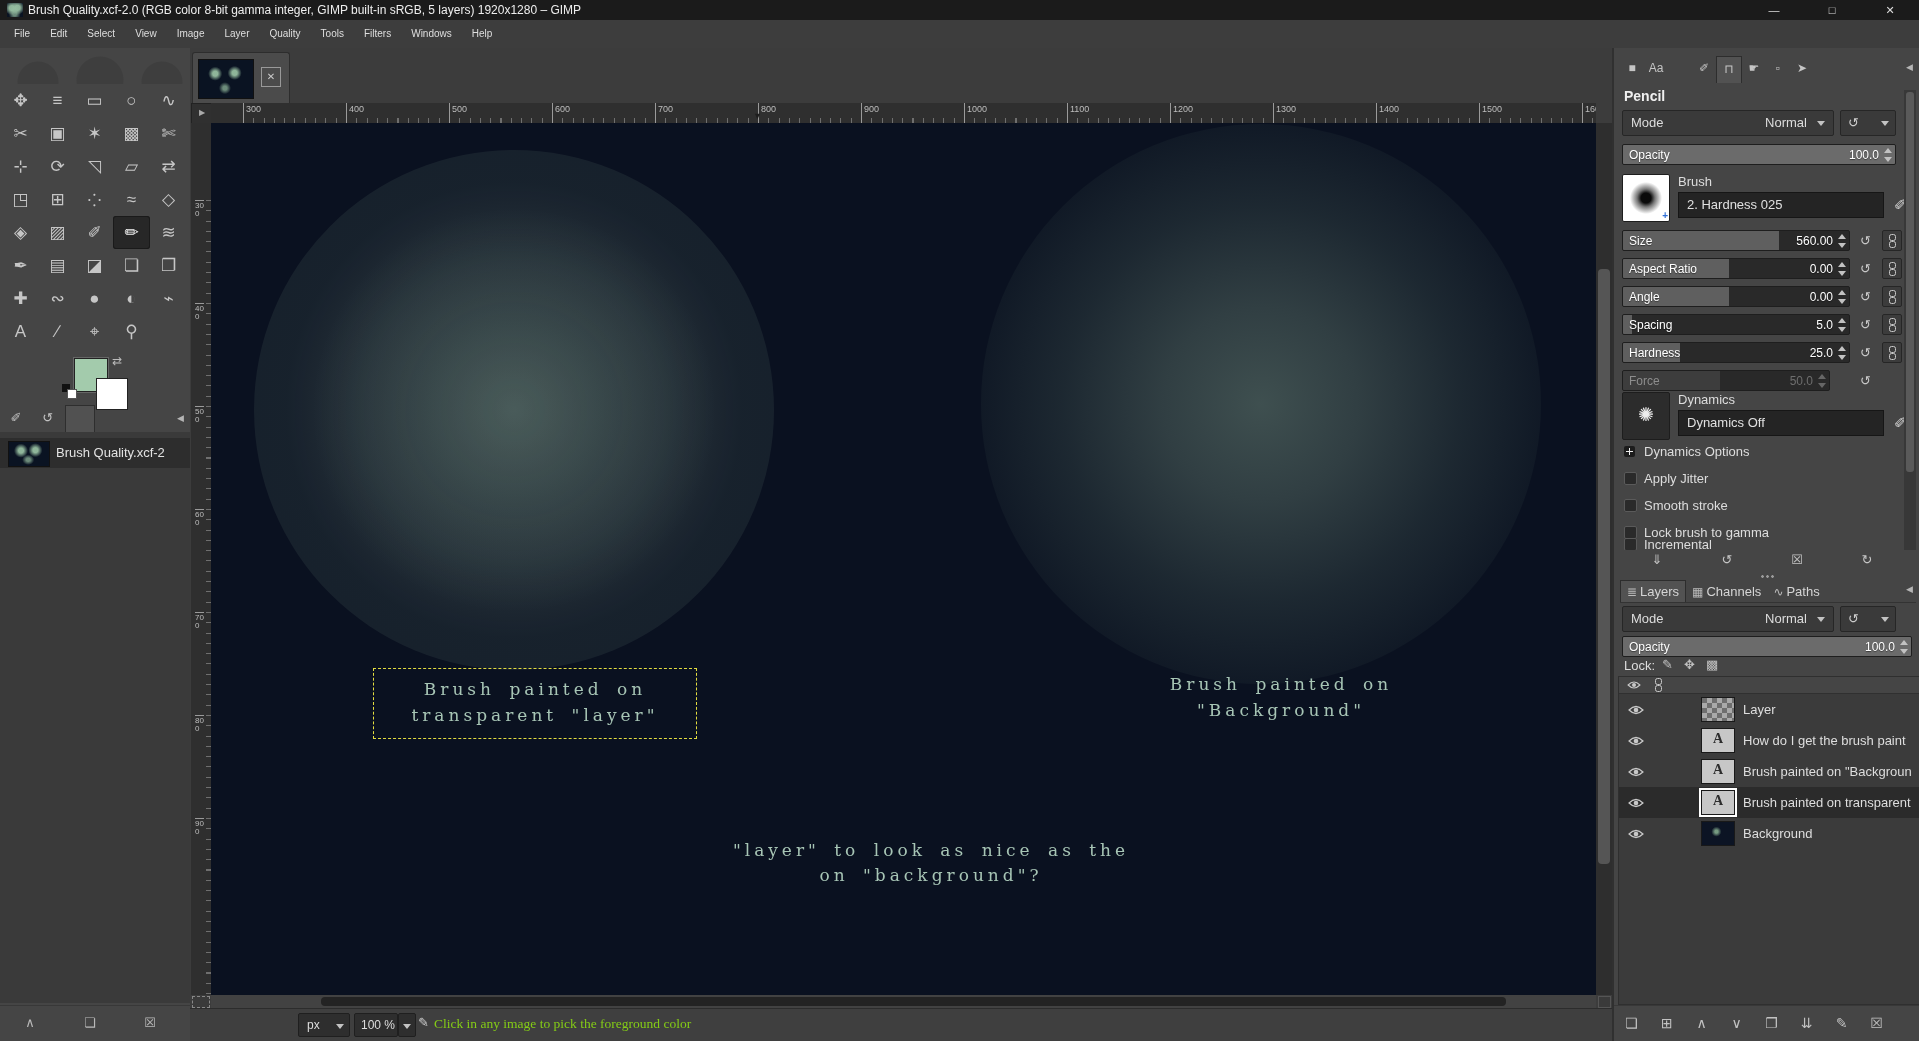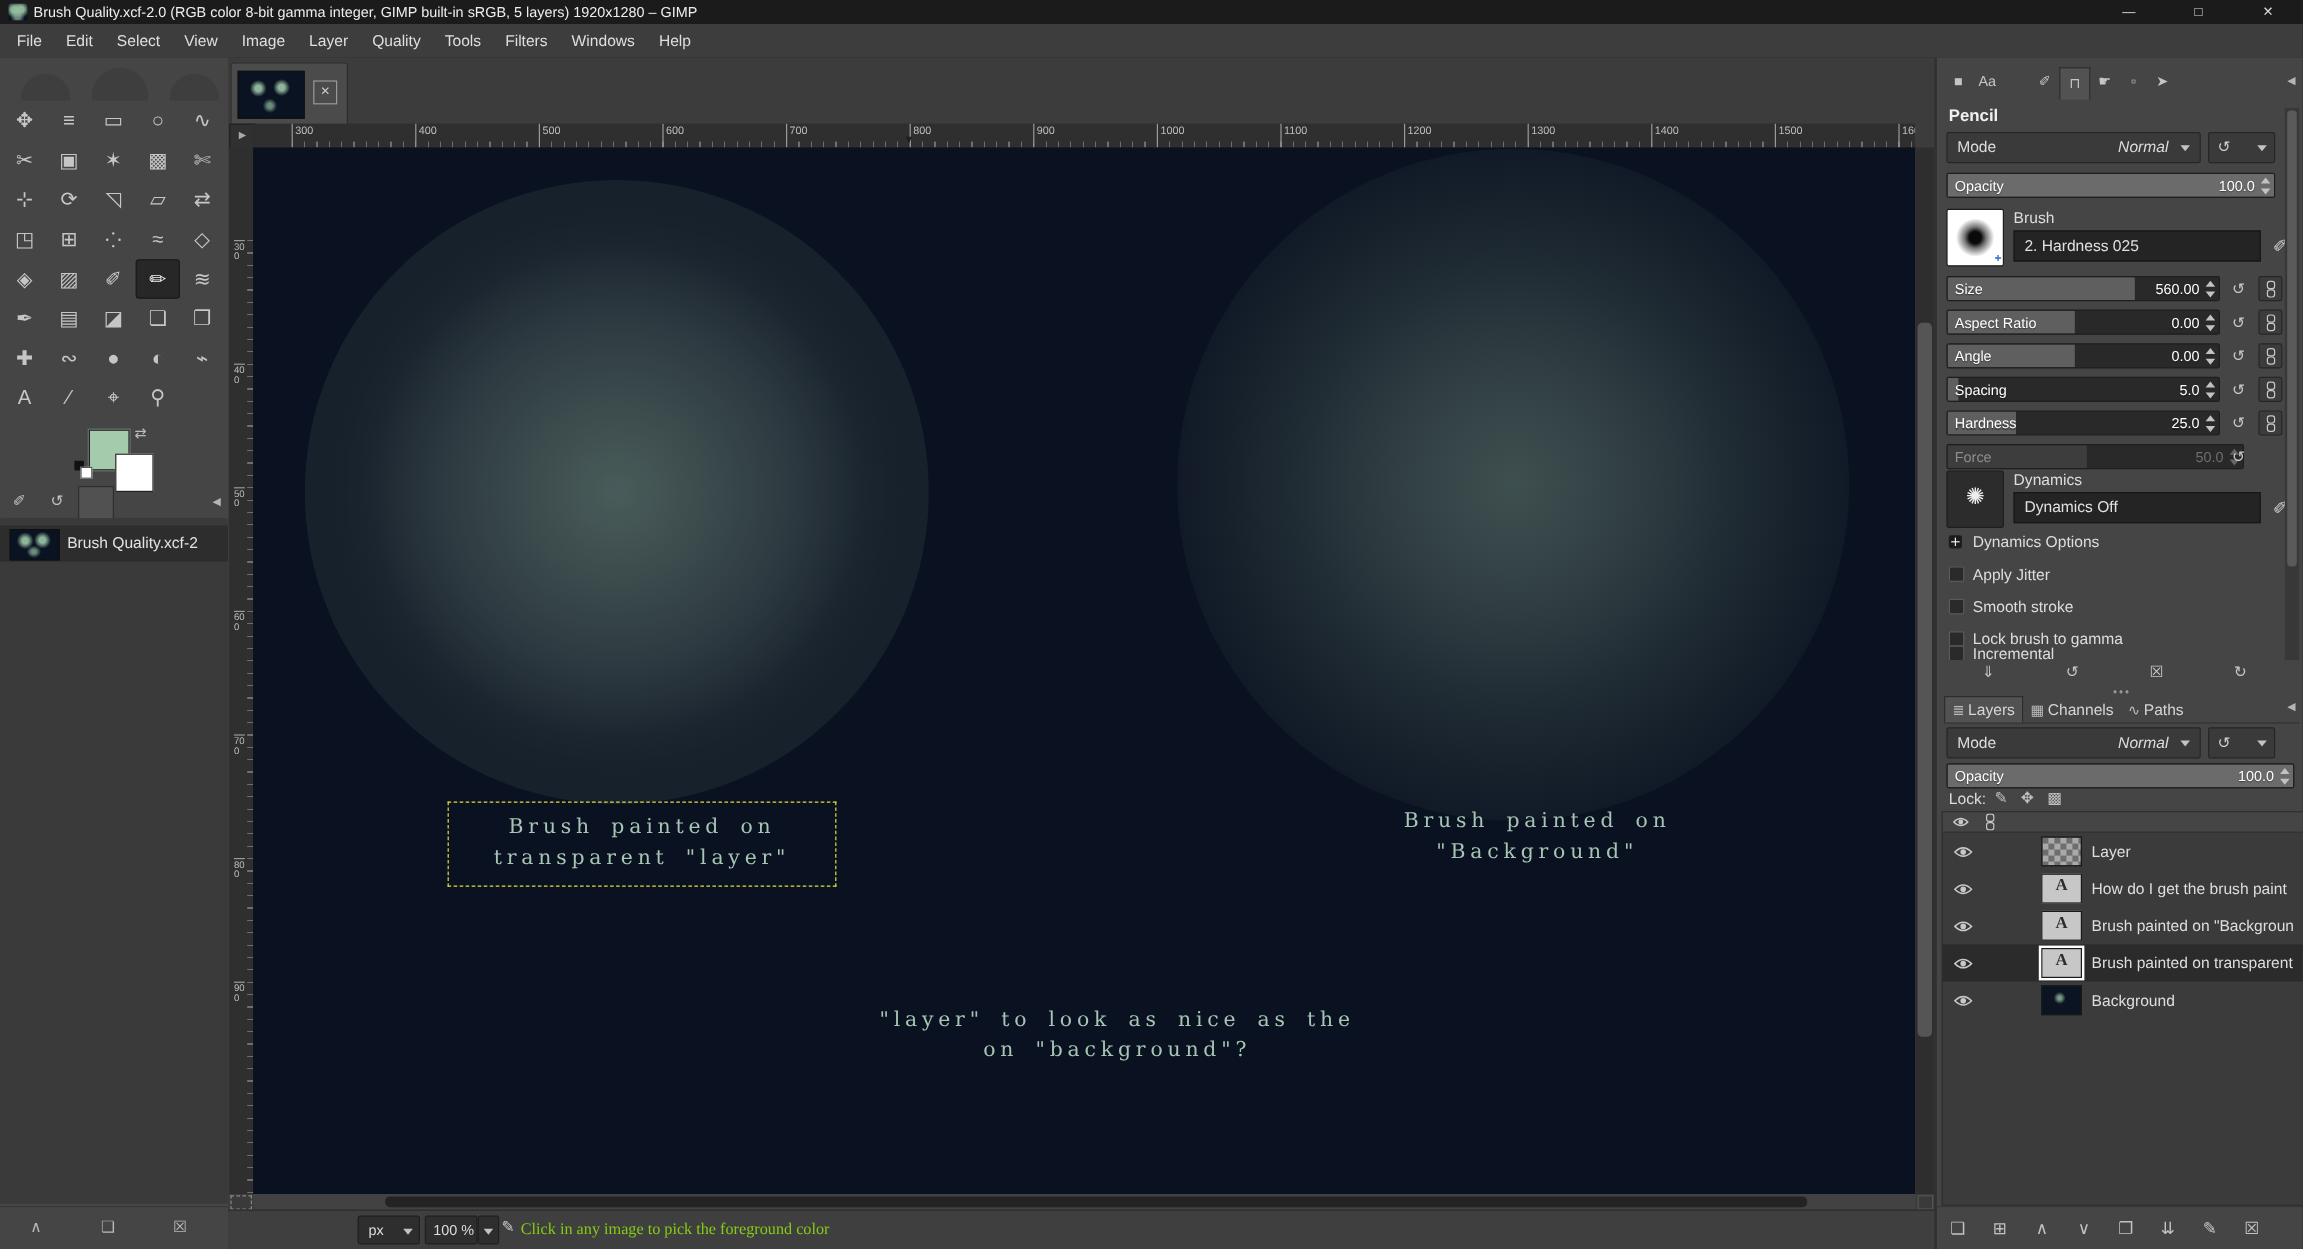--- a/index.html
+++ b/index.html
@@ -6,21 +6,21 @@
   body{width:1919px;height:1041px;position:relative;overflow:hidden;
        font-family:"Liberation Sans",sans-serif;font-size:13px;color:#dcdcdc;
        -webkit-font-smoothing:antialiased;}
   .abs{position:absolute;}
   
   #titlebar{left:0;top:0;width:1919px;height:32px;background:#1b1b1b;color:#eee;}
   #titlebar .ttl{position:absolute;left:28px;top:3px;font-size:12px;white-space:nowrap;}
   .appicon{position:absolute;left:7px;top:3px;width:16px;height:14px;}
   .winbtn{position:absolute;top:0;width:58px;height:20px;text-align:center;line-height:20px;color:#ddd;font-size:11px;}
   #menubar{left:0;top:20px;width:1919px;height:28px;background:#3d3d3d;border-bottom:1px solid #2a2a2a;}
-  .menuitem{display:inline-block;padding:0 10px;line-height:28px;color:#dfdfdf;font-size:13px;}
+  .menuitem{display:inline-block;padding:0 10px;line-height:28px;color:#dfdfdf;font-size:10px;}
   
   #leftdock{left:0;top:48px;width:190px;height:993px;background:#454545;border-right:1px solid #333;}
   #wilber{position:absolute;left:0;top:0;width:190px;height:36px;overflow:hidden;
     background:radial-gradient(circle at 38px 34px,#3e3e3e 20px,transparent 21px),
                radial-gradient(circle at 100px 32px,#3e3e3e 23px,transparent 24px),
                radial-gradient(circle at 162px 34px,#3e3e3e 20px,transparent 21px);}
   #toolgrid{position:absolute;left:2px;top:36px;width:186px;height:268px;display:flex;flex-wrap:wrap;align-content:flex-start;overflow:hidden;}
   .tool{width:37px;height:33px;display:flex;align-items:center;justify-content:center;
         color:#c6c6c6;font-size:17px;border-radius:3px;}
   .tool[data-sel="true"]{background:#272727;color:#f0f0f0;box-shadow:inset 0 0 0 1px #1a1a1a;}
@@ -82,21 +82,21 @@
   
   #rightdock{left:1612px;top:48px;width:307px;height:993px;background:#454545;border-left:2px solid #303030;box-sizing:border-box;}
   #docktabs{position:absolute;left:6px;top:8px;height:26px;}
   .dtab{display:inline-block;width:24px;height:24px;text-align:center;line-height:24px;color:#c5c5c5;font-size:12px;vertical-align:top;}
   .dtab[data-active="true"]{background:#525252;border:1px solid #2d2d2d;border-bottom:none;height:26px;}
   .collapse{position:absolute;color:#b5b5b5;font-size:9px;}
   #to-title{position:absolute;left:10px;top:40px;font-weight:bold;font-size:14px;color:#f0f0f0;}
   .moderow{position:absolute;left:8px;height:26px;}
   .modecombo{position:absolute;left:0;top:0;width:212px;height:26px;background:#3a3a3a;border:1px solid #262626;border-radius:2px;box-sizing:border-box;}
   .modecombo .lab{position:absolute;left:8px;top:4px;color:#ddd;}
-  .modecombo .val{position:absolute;right:26px;top:4px;color:#ddd;font-style:italic;}
+  .modecombo .val{position:absolute;right:26px;top:4px;color:#ddd;}
   .modecombo .chev{right:8px;}
   .splitbtn{position:absolute;left:218px;top:0;width:56px;height:26px;background:#3a3a3a;border:1px solid #262626;border-radius:2px;box-sizing:border-box;color:#ccc;}
   .splitbtn .r{position:absolute;left:7px;top:4px;font-size:13px;}
   .splitbtn .chev{right:6px;}
   .slider{position:absolute;left:8px;height:21px;background:#292929;border:1px solid #1e1e1e;border-radius:2px;box-sizing:border-box;overflow:hidden;}
   .slider .fill{position:absolute;left:0;top:0;bottom:0;background:#5f5f5f;}
   .slider .lab{position:absolute;left:6px;top:3px;font-size:12px;color:#fff;text-shadow:0 1px 1px rgba(0,0,0,.45);white-space:nowrap;}
   .slider .val{position:absolute;right:16px;top:3px;font-size:12px;color:#fff;text-shadow:0 1px 1px rgba(0,0,0,.45);}
   .spin{position:absolute;right:3px;top:3px;width:8px;height:14px;}
   .spin:before,.spin:after{content:"";position:absolute;left:0;border-left:4px solid transparent;border-right:4px solid transparent;}
@@ -497,21 +497,21 @@
         <span class="spin"></span>
       </div>
       <span class="rsticon" style="left: 246px; top: 297px;">↺</span>
       <span class="linkbtn" style="left: 268px; top: 294px;"><svg class="chainsvg" width="9" height="16">
             <rect x="1.5" y="1.5" width="6" height="6" rx="2"></rect>
             <rect x="1.5" y="8.5" width="6" height="6" rx="2"></rect>
           </svg></span>
     </div>
     </div>
 
-  <div class="slider dimslider" style="top:322px;width:248px;text-align:right;">
+  <div class="slider dimslider" style="top:322px;width:208px;text-align:right;">
     <div class="fill" style="width:47%;"></div>
     <span class="lab">Force</span>
     <span class="val">50.0</span>
     <span class="spin" style="opacity:.4;"></span>
   </div>
   <span class="rsticon" style="left:246px;top:325px;">↺</span>
 
   <div class="thumbbox" style="left:8px;top:344px;background:#2c2c2c;text-align:center;line-height:44px;color:#eee;font-size:19px;"><span>✺</span></div>
   <span class="sectlabel" style="left:64px;top:344px;">Dynamics</span>
   <div class="selname" style="left:64px;top:362px;width:206px;"><span>Dynamics Off</span></div>

